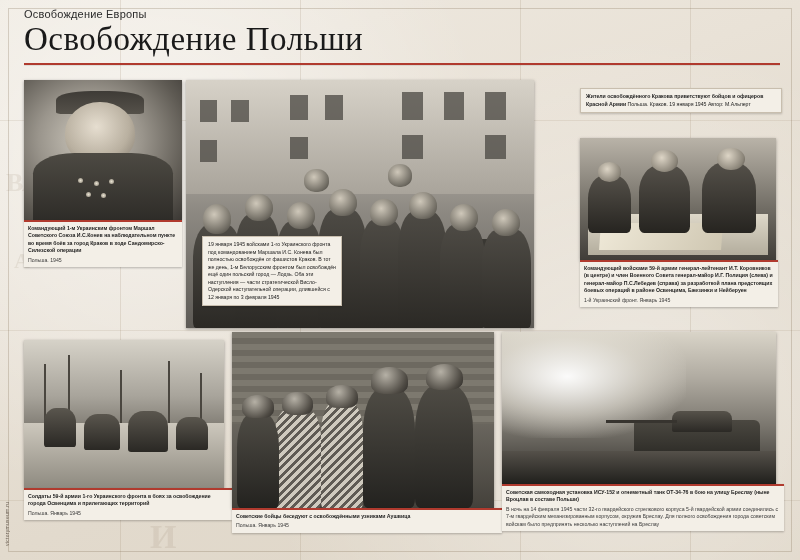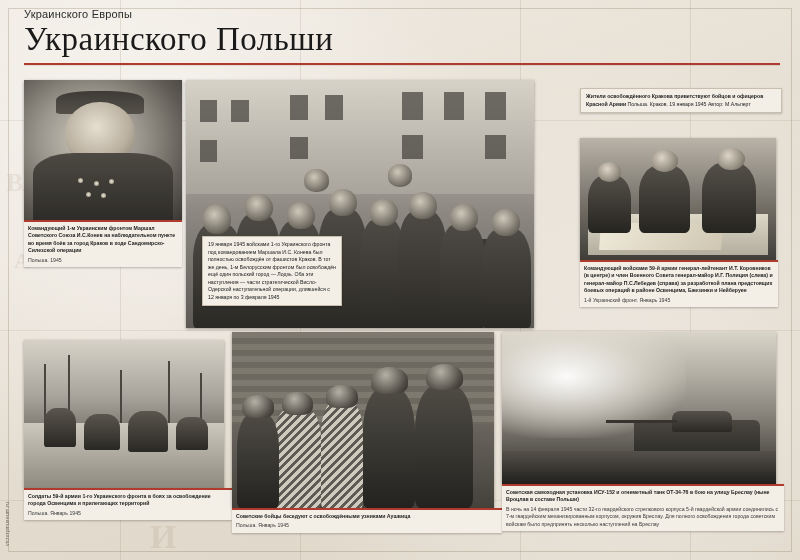--- a/index.html
+++ b/index.html
@@ -238,22 +238,22 @@
     <div class="bg-stripe" style="left:300px;"></div>
     <div class="bg-stripe" style="left:520px;"></div>
     <div class="bg-stripe" style="left:690px;"></div>
     <div class="bg-band" style="top:120px;"></div>
     <div class="bg-band" style="top:330px;"></div>
     <div class="bg-band" style="top:500px;"></div>
   </div>
   <div class="frame-line"></div>
 
   <div class="header">
-    <p class="kicker">Украинского Европы</p>
-    <h1 class="title">Украинского Польши</h1>
+    <p class="kicker">Освобождение Европы</p>
+    <h1 class="title">Освобождение Польши</h1>
     <div class="rule"></div>
   </div>
 
   <div class="photo" id="p1" style="left:24px;top:80px;width:158px;height:140px;">
     <div class="ph-inner">
       <div class="cap-hat"></div>
       <div class="face"></div>
       <div class="coat"></div>
       <div class="medal" style="left:34%;top:70%;"></div>
       <div class="medal" style="left:44%;top:72%;"></div>

